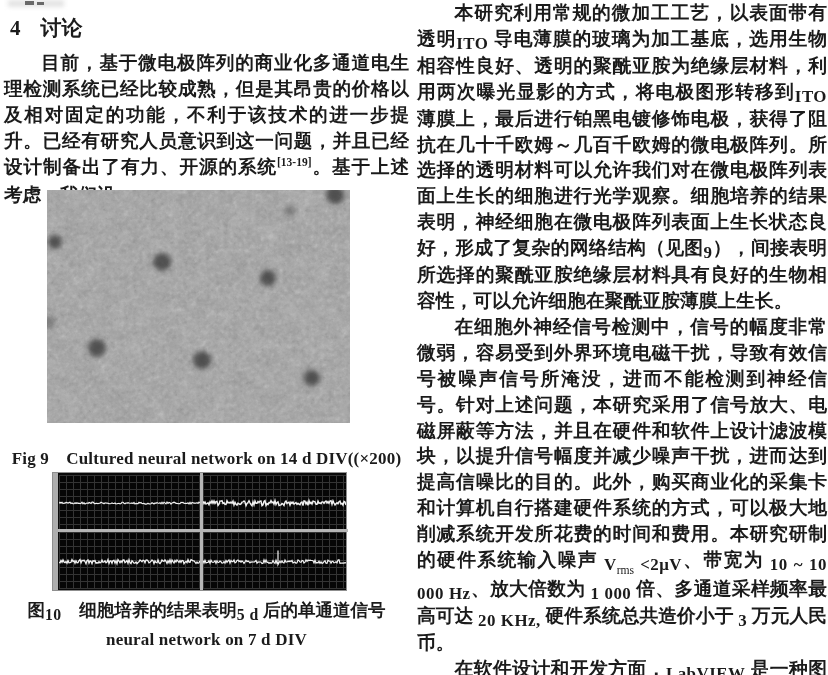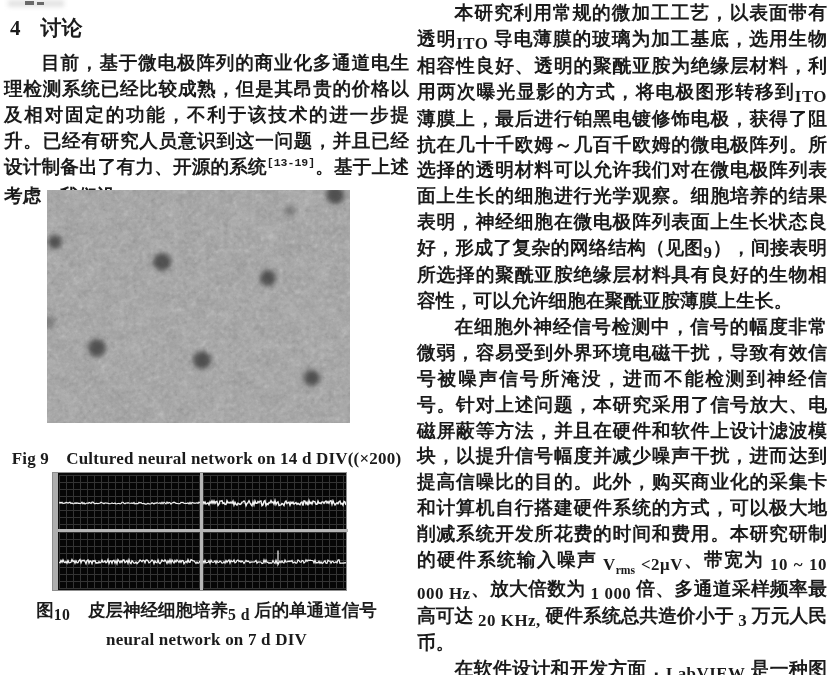--- a/index.html
+++ b/index.html
@@ -11,22 +11,22 @@
   .abs{position:absolute;}
   .cjk{
     font-weight:700;text-align:justify;
     font-family:"Liberation Serif", serif;
   }
   .para{font-size:18.6px;line-height:26px;}
   .rpara{font-size:18.8px;line-height:25.9px;margin:0;text-indent:2em;}
   .indent{text-indent:2em;}
   
   .lat{font-family:"Liberation Serif", serif;position:relative;top:4px;font-size:0.9em;font-weight:700;letter-spacing:0.5px;}
-  .latsub{font-family:"Liberation Serif", serif;position:relative;top:8px;font-size:0.62em;font-weight:700;}
-  .sup{position:relative;top:-7px;font-size:0.62em;font-weight:700;font-family:Liberation Mono, monospace;}
+  .latsub{font-family:"Liberation Serif", serif;position:relative;top:8px;font-size:0.62em;font-weight:400;}
+  .sup{position:relative;top:-7px;font-size:0.62em;font-weight:700;font-family:Liberation Serif, serif;}
   .heading{display:flex;align-items:baseline;gap:20px;font-size:21px;font-weight:700;}
   .caption{text-align:center;font-weight:700;}
   .cap-cn{font-size:17.5px;}
   .cap-en{font-size:17px;letter-spacing:0.2px;}
   
   #fig10{
     background:#0a0a0a;border:1px solid #8f8f8f;box-sizing:border-box;
   }
   .leftbar{position:absolute;left:0;top:0;width:5px;height:100%;background:#aeaeae;}
   .divv{position:absolute;background:#b6b6b6;}
@@ -111,21 +111,21 @@
           <polyline points="0,30.4 1,30.8 2,28.5 3,30.2 4,27.9 5,30.0 6,30.6 7,29.5 8,31.3 9,28.5 10,30.8 11,30.7 12,30.3 13,27.6 14,29.5 15,28.8 16,31.3 17,28.8 18,30.7 19,30.6 20,28.6 21,27.6 22,30.9 23,28.4 24,28.7 25,28.1 26,29.5 27,31.7 28,28.6 29,27.9 30,31.1 31,28.9 32,29.3 33,31.7 34,28.7 35,29.2 36,28.5 37,31.2 38,30.6 39,31.2 40,29.7 41,30.9 42,30.3 43,28.1 44,30.2 45,30.0 46,28.9 47,30.8 48,30.1 49,27.6 50,31.5 51,29.0 52,29.0 53,31.2 54,28.6 55,28.3 56,31.0 57,28.7 58,31.7 59,27.6 60,29.0 61,30.7 62,28.9 63,30.3 64,27.9 65,27.9 66,30.6 67,29.7 68,28.6 69,31.4 70,27.7 71,30.6 72,31.5 73,28.7 74,29.8 75,31.1 76,31.1 77,30.0 78,31.6 79,30.5 80,29.8 81,28.0 82,28.8 83,29.8 84,28.2 85,28.6 86,30.8 87,28.1 88,27.9 89,28.9 90,30.9 91,30.2 92,29.3 93,27.9 94,28.8 95,31.6 96,28.9 97,30.5 98,30.7 99,28.0 100,30.8 101,31.5 102,30.1 103,28.0 104,29.1 105,29.2 106,27.8 107,29.3 108,31.4 109,28.8 110,30.8 111,27.8 112,31.0 113,28.0 114,29.7 115,31.0 116,28.4 117,30.0 118,28.0 119,29.1 120,30.3 121,28.6 122,30.4 123,28.5 124,28.6 125,31.7 126,30.2 127,29.4 128,30.7 129,27.7 130,30.1 131,30.3 132,27.6 133,28.1 134,28.9 135,28.9 136,30.2 137,31.5 138,30.0 139,31.2 140,30.8 141,28.7" fill="none" stroke="#f2f2f2" stroke-width="1.3"></polyline>
         </svg>
     </div>
     <div class="panel" style="left:150px;top:59px;width:143px;height:57px;">
       <svg width="143" height="57">
           <polyline points="0,28.5 1,31.0 2,28.3 3,30.9 4,30.5 5,30.4 6,28.7 7,31.2 8,28.2 9,30.1 10,30.4 11,30.0 12,28.8 13,31.3 14,28.8 15,30.5 16,30.2 17,29.1 18,29.8 19,31.2 20,31.0 21,29.5 22,31.1 23,28.5 24,30.3 25,29.0 26,27.9 27,31.1 28,28.5 29,29.7 30,29.6 31,28.0 32,30.9 33,30.4 34,28.5 35,28.0 36,29.6 37,28.9 38,30.2 39,28.9 40,29.8 41,31.4 42,29.9 43,28.3 44,29.7 45,29.0 46,29.8 47,30.8 48,29.9 49,30.1 50,29.8 51,30.2 52,29.6 53,28.4 54,31.3 55,30.0 56,30.2 57,29.8 58,30.2 59,31.5 60,31.2 61,27.8 62,30.5 63,28.1 64,30.3 65,30.2 66,31.4 67,30.5 68,31.2 69,30.8 70,28.6 71,30.3 72,31.4 73,28.2 74,31.3 75,30.3 75,18.6 75,32.6 76,30.8 77,29.1 78,30.7 79,29.0 80,30.5 81,31.0 82,28.0 83,30.0 84,29.9 85,29.0 86,29.8 87,28.8 88,29.6 89,28.4 90,30.9 91,30.4 92,29.9 93,31.3 94,30.9 95,27.9 96,28.6 97,30.0 98,30.3 99,28.5 100,28.7 101,31.1 102,30.2 103,27.8 104,29.5 105,28.1 106,28.5 107,28.2 108,28.4 109,28.5 110,28.8 111,30.9 112,28.3 113,31.0 114,30.4 115,30.9 116,29.2 117,31.3 118,29.8 119,31.4 120,30.9 121,29.6 122,28.7 123,31.2 124,31.3 125,28.1 126,29.1 127,29.1 128,31.2 129,29.4 130,29.3 131,30.8 132,30.5 133,29.8 134,30.9 135,28.0 136,27.8 137,31.3 138,31.1 139,31.2 140,30.9 141,31.1 142,30.7 143,31.0" fill="none" stroke="#f2f2f2" stroke-width="1.2"></polyline>
         </svg>
     </div>
   </div>
 
-  <div class="abs caption cap-cn" style="left:0;top:598px;width:405px;"><span>图</span><span class="lat">10</span><span>　皮层神经细胞培养</span><span class="lat">5 d</span><span> 后的单通道信号</span></div>
+  <div class="abs caption cap-cn" style="left:0;top:598px;width:405px;"><span>图</span><span class="lat">10</span><span>　细胞培养的结果表明</span><span class="lat">5 d</span><span> 后的单通道信号</span></div>
   <div class="abs caption cap-en" style="left:0;top:626px;width:405px;line-height:27px;">
     <div>neural network on 7 d DIV</div>
   </div>
 </div>
 
 <div class="abs cjk" style="left:417px;top:0;width:410px;height:675px;">
   <p class="rpara"><span>本研究利用常规的微加工工艺，以表面带有透明</span><span class="lat">ITO</span><span> 导电薄膜的玻璃为加工基底，选用生物相容性良好、透明的聚酰亚胺为绝缘层材料，利用两次曝光显影的方式，将电极图形转移到</span><span class="lat">ITO</span><span> 薄膜上，最后进行铂黑电镀修饰电极，获得了阻抗在几十千欧姆～几百千欧姆的微电极阵列。所选择的透明材料可以允许我们对在微电极阵列表面上生长的细胞进行光学观察。细胞培养的结果表明，神经细胞在微电极阵列表面上生长状态良好，形成了复杂的网络结构（见图</span><span class="lat">9</span><span>），间接表明所选择的聚酰亚胺绝缘层材料具有良好的生物相容性，可以允许细胞在聚酰亚胺薄膜上生长。</span></p>
   <p class="rpara"><span>在细胞外神经信号检测中，信号的幅度非常微弱，容易受到外界环境电磁干扰，导致有效信号被噪声信号所淹没，进而不能检测到神经信号。针对上述问题，本研究采用了信号放大、电磁屏蔽等方法，并且在硬件和软件上设计滤波模块，以提升信号幅度并减少噪声干扰，进而达到提高信噪比的目的。此外，购买商业化的采集卡和计算机自行搭建硬件系统的方式，可以极大地削减系统开发所花费的时间和费用。本研究研制的硬件系统输入噪声 </span><span class="lat">V</span><span class="latsub">rms</span><span> </span><span class="lat">&lt;2μV</span><span>、带宽为 </span><span class="lat">10 ~ 10 000 Hz</span><span>、放大倍数为 </span><span class="lat">1 000</span><span> 倍、多通道采样频率最高可达 </span><span class="lat">20 KHz,</span><span> 硬件系统总共造价小于 </span><span class="lat">3</span><span> 万元人民币。</span></p>
   <p class="rpara"><span>在软件设计和开发方面，</span><span class="lat">LabVIEW</span><span> 是一种图形化编程语言，与文本编程语言比较而言，它在编程过</span></p>
 </div>

